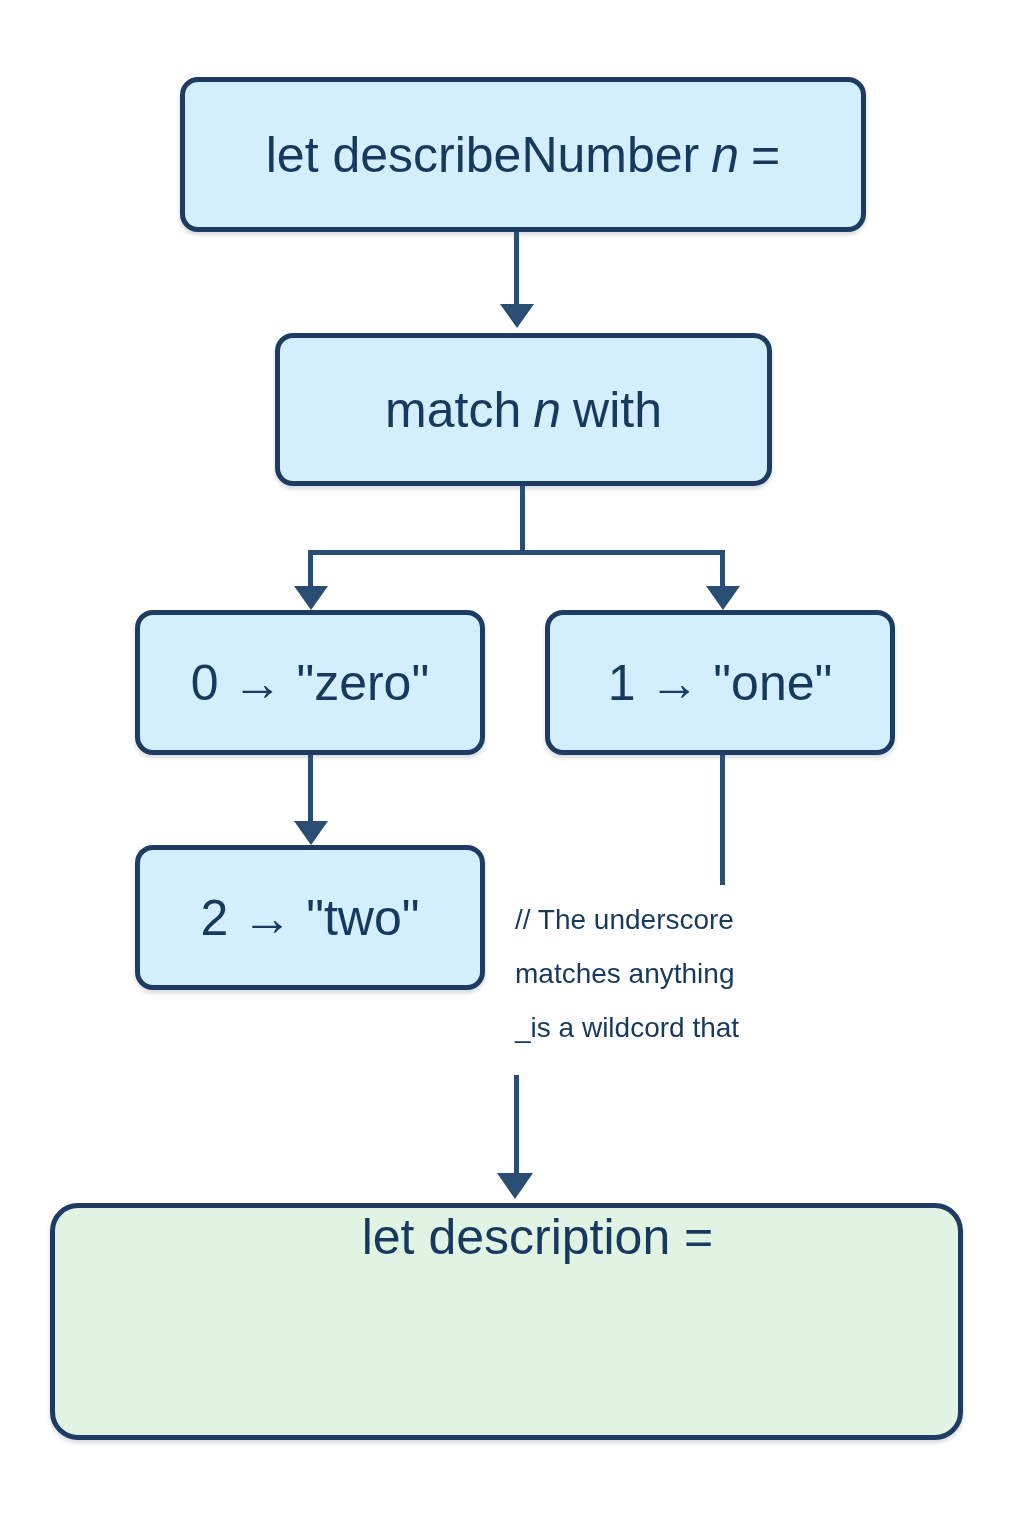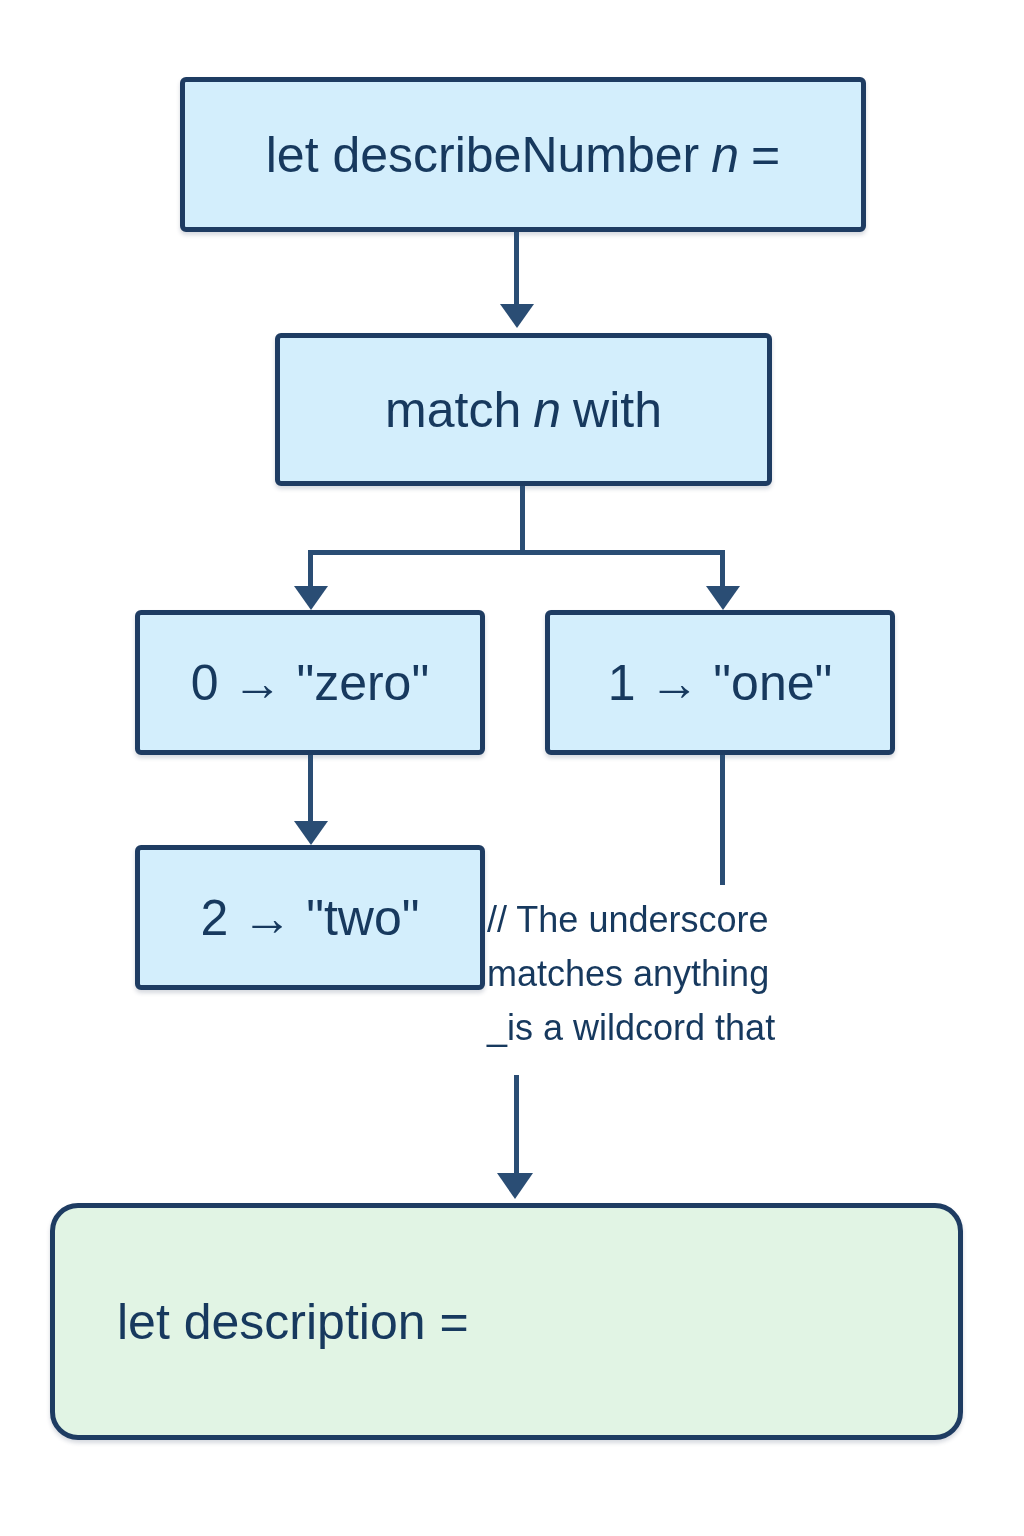--- a/index.html
+++ b/index.html
@@ -9,47 +9,47 @@
     background:var(--background,#ffffff);
     font-family:"Liberation Sans", sans-serif;
     color:var(--text,#17395e);
     overflow:hidden;
   }
   .node{
     position:absolute;
     display:flex;align-items:center;justify-content:center;
     background:var(--box-fill-blue,#d3eefc);
     border:5px solid var(--box-border,#1e3c62);
-    border-radius:6px;
+    border-radius:18px;
     font-size:50px;
     box-sizing:border-box;
     box-shadow:0 3px 4px rgba(25,45,75,.18);
     white-space:nowrap;
   }
   .node .var{font-style:italic;margin:0 .24em;}
   .shaft{position:absolute;width:5px;background:var(--line,#2a4d74);}
   .hbar{position:absolute;height:5px;background:var(--line,#2a4d74);}
   .head{
     position:absolute;width:0;height:0;
     border-left:17px solid transparent;
     border-right:17px solid transparent;
     border-top:24px solid var(--line,#2a4d74);
   }
   .comment{
-    position:absolute;left:487px;top:893px;
-    font-size:36px;line-height:54px;
+    position:absolute;left:515px;top:893px;
+    font-size:28px;line-height:54px;
     white-space:nowrap;
   }
   .result{
     position:absolute;left:50px;top:1203px;width:913px;height:237px;
     background:var(--box-fill-green,#e1f4e4);
     border:5px solid var(--box-border,#1e3c62);
     border-radius:28px;
     box-sizing:border-box;
-    display:flex;flex-direction:column;justify-content:center;
+    display:flex;flex-direction:row;justify-content:center;
     padding-left:62px;row-gap:34px;
     font-size:50px;
     box-shadow:0 3px 4px rgba(25,45,75,.18);
     white-space:nowrap;
   }
   .result-line{display:flex;align-items:baseline;}
   .result .comment-inline{font-size:41px;margin-left:.65em;}
   .result .comment-italic{font-style:italic;margin-left:.3em;}
 </style>
 </head>

